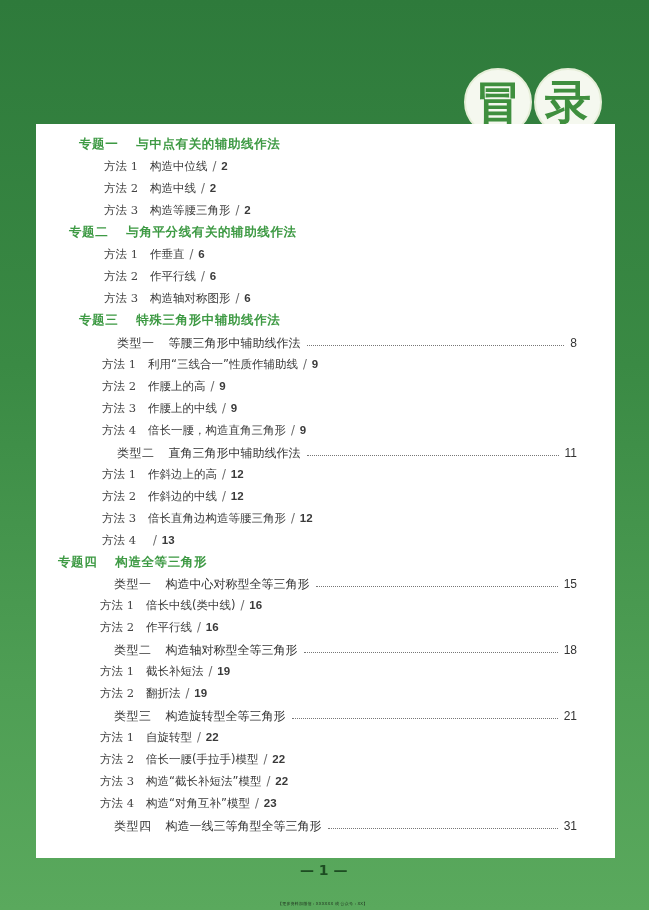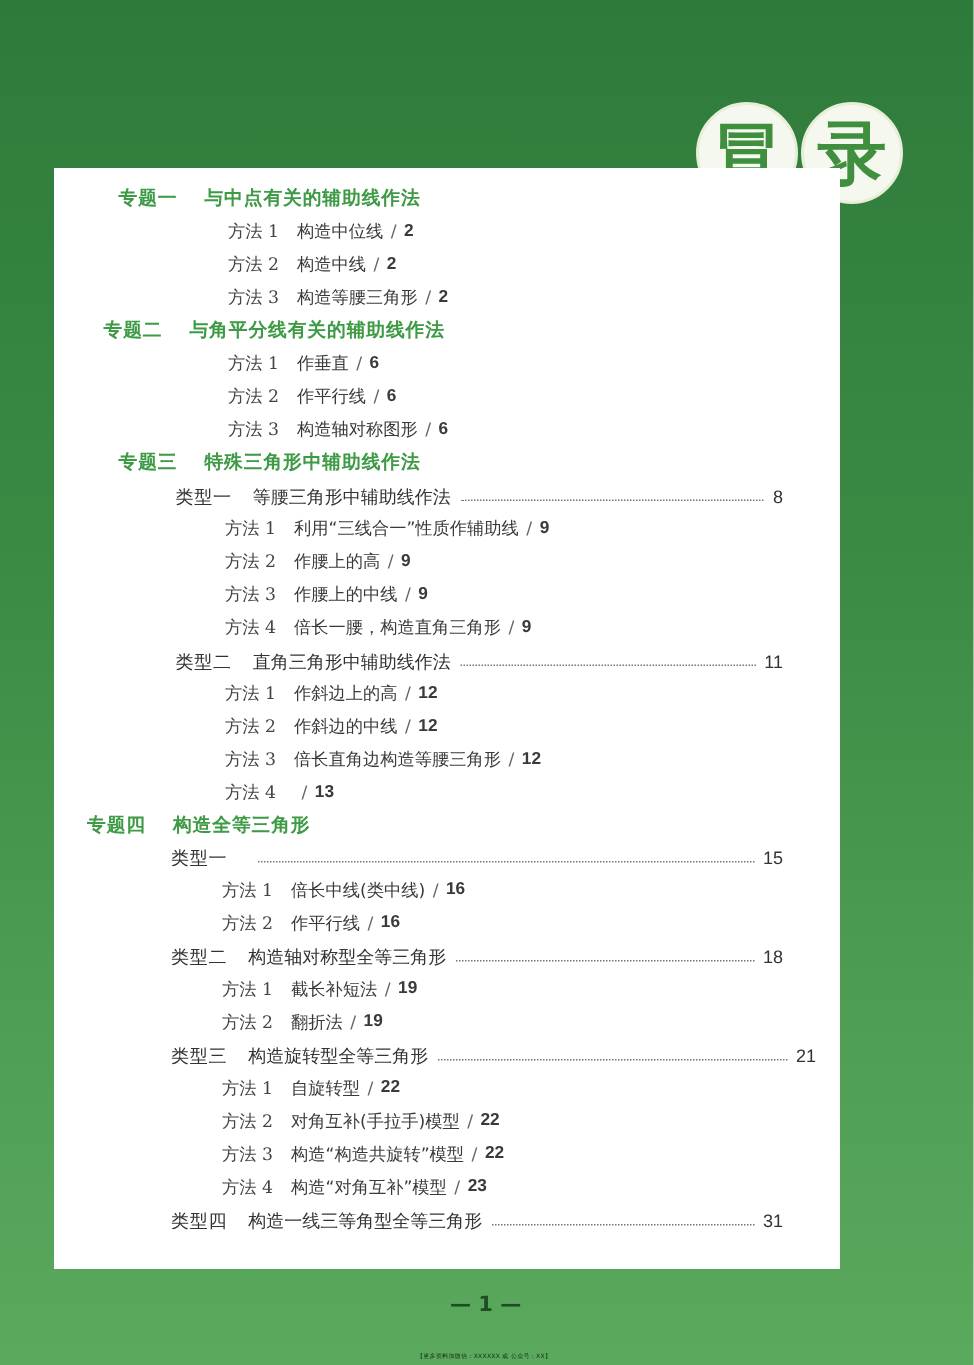--- a/index.html
+++ b/index.html
@@ -10,33 +10,33 @@
   }
   .title-badges { position:absolute; left:464px; top:68px; display:flex; gap:2px; }
   .badge {
     width:64px; height:64px; border-radius:50%;
     background:#f5f8ef; border:2px solid #e6eed8;
     display:flex; align-items:center; justify-content:center;
     font-family:"DejaVu Sans", sans-serif; font-weight:bold;
     font-size:46px; color:#3f8f3e; line-height:1;
   }
   .panel {
-    position:absolute; left:36px; top:112px; width:524px; height:734px;
+    position:absolute; left:36px; top:124px; width:579px; height:734px;
     background:#ffffff;
   }
   .toc { position:absolute; left:0; top:0; width:100%; }
   .row {
     position:absolute; left:0; right:0; height:22px;
     display:flex; align-items:center; white-space:nowrap;
   }
   .topic { color:#3e9a44; font-size:12.5px; font-weight:bold; letter-spacing:0.6px; }
   .topic .lab { margin-right:18px; }
   .type { color:#333; font-size:12px; }
   .type .lab { margin-right:14px; letter-spacing:0.5px;margin-left:26px; }
-  .method { color:#3a3a3a; font-size:11.5px;margin-left:48px; }
+  .method { color:#3a3a3a; font-size:11.5px; }
   .method .lab { font-family:"DejaVu Serif", serif; margin-right:12px; color:#444; }
   .sep { margin:0 5px; color:#666; }
   .pg { font-family:"Liberation Sans", sans-serif; font-weight:bold; }
   .leader {
     flex:1; margin:0 6px; border-bottom:1.5px dotted #777; height:0; position:relative; top:2px;
   }
   .type .pg-right { font-family:"Liberation Sans", sans-serif; color:#333; font-size:12px; }
   .footer-page {
     position:absolute; left:300px; top:862px; color:#1d4d22; font-size:14px; font-weight:bold;
   }
@@ -179,20 +179,21 @@
       <span class="sep">/</span>
       <span class="pg">13</span>
     </div>
 
     <div class="row topic" style="top:427px;padding-left:22px">
       <span class="lab">专题四</span>
       <span>构造全等三角形</span>
     </div>
     <div class="row type" style="top:449px;padding-left:52px;padding-right:38px">
       <span class="lab">类型一</span>
+      <span>构造中心对称型全等三角形</span>
       <span class="leader"></span>
       <span class="pg-right">15</span>
     </div>
     <div class="row method" style="top:470px;padding-left:64px">
       <span class="lab">方法 1</span>
       <span>倍长中线(类中线)</span>
       <span class="sep">/</span>
       <span class="pg">16</span>
     </div>
     <div class="row method" style="top:492px;padding-left:64px">
@@ -212,41 +213,41 @@
       <span>截长补短法</span>
       <span class="sep">/</span>
       <span class="pg">19</span>
     </div>
     <div class="row method" style="top:558px;padding-left:64px">
       <span class="lab">方法 2</span>
       <span>翻折法</span>
       <span class="sep">/</span>
       <span class="pg">19</span>
     </div>
-    <div class="row type" style="top:581px;padding-left:52px;padding-right:16px">
+    <div class="row type" style="top:581px;padding-left:52px;padding-right:38px">
       <span class="lab">类型三</span>
       <span>构造旋转型全等三角形</span>
       <span class="leader"></span>
       <span class="pg-right">21</span>
     </div>
     <div class="row method" style="top:602px;padding-left:64px">
       <span class="lab">方法 1</span>
       <span>自旋转型</span>
       <span class="sep">/</span>
       <span class="pg">22</span>
     </div>
     <div class="row method" style="top:624px;padding-left:64px">
       <span class="lab">方法 2</span>
-      <span>对角互补(手拉手)模型</span>
+      <span>倍长一腰(手拉手)模型</span>
       <span class="sep">/</span>
       <span class="pg">22</span>
     </div>
     <div class="row method" style="top:646px;padding-left:64px">
       <span class="lab">方法 3</span>
-      <span>构造“构造共旋转”模型</span>
+      <span>构造“截长补短法”模型</span>
       <span class="sep">/</span>
       <span class="pg">22</span>
     </div>
     <div class="row method" style="top:668px;padding-left:64px">
       <span class="lab">方法 4</span>
       <span>构造“对角互补”模型</span>
       <span class="sep">/</span>
       <span class="pg">23</span>
     </div>
     <div class="row type" style="top:691px;padding-left:52px;padding-right:38px">

